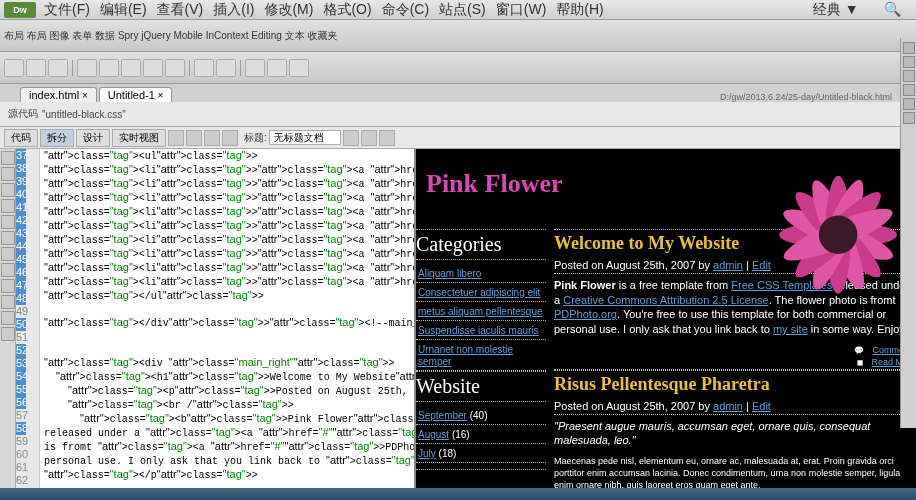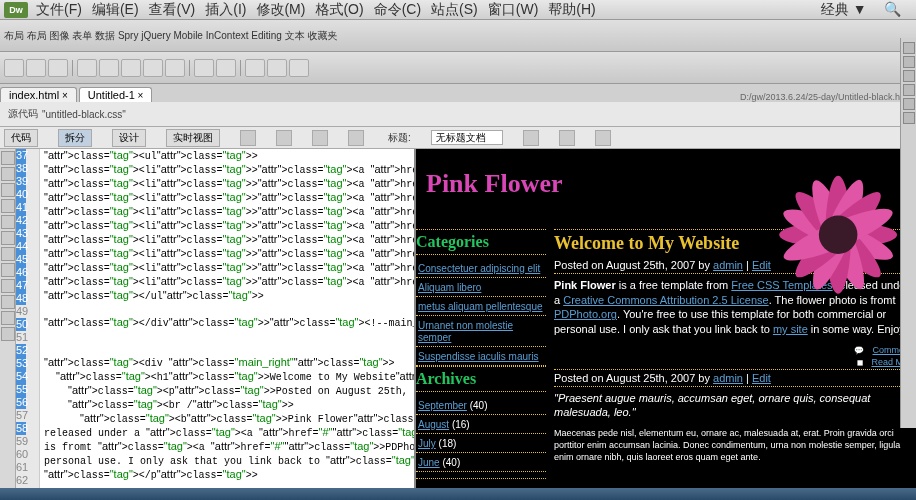--- a/index.html
+++ b/index.html
@@ -1,30 +1,30 @@
 <!DOCTYPE html>
 <html><head>
 <meta charset="utf-8">
 <style>
 *{margin:0;padding:0;box-sizing:border-box;font-family:Tahoma,Arial,sans-serif;font-size:11px}
 body{background:#d4d4d4;width:916px;height:500px;overflow:hidden}
 .menubar{background:linear-gradient(#e8e8e8,#d0d0d0);height:20px;display:flex;align-items:center;padding:0 4px;border-bottom:1px solid #999}
-.menubar .dw-icon{width:24px;height:16px;background:#5a8a3a;border-radius:2px;margin-right:8px;display:flex;align-items:center;justify-content:center;color:#fff;font-weight:bold;font-size:9px}
+.menubar .dw-icon{width:32px;height:16px;background:#5a8a3a;border-radius:2px;margin-right:8px;display:flex;align-items:center;justify-content:center;color:#fff;font-weight:bold;font-size:9px}
 .menubar span{margin-right:10px;font-size:14px;color:#333}
-.menubar .right{margin-left:auto;display:flex;gap:8px}
+.menubar .right{margin-left:auto;display:flex;gap:16px}
 .toolbar2{background:linear-gradient(#e0e0e0,#c8c8c8);height:32px;display:flex;align-items:center;padding:0 4px;border-bottom:1px solid #999;gap:2px}
 .toolbar2 .tbtn{width:20px;height:18px;background:#ddd;border:1px solid #aaa;border-radius:2px}
 .toolbar2 .sep{width:1px;height:16px;background:#999;margin:0 2px}
-.tabbar{background:#d0d0d0;height:18px;display:flex;align-items:flex-end;padding:0 0}
+.tabbar{background:#d0d0d0;height:18px;display:flex;align-items:flex-end;padding:0 20px}
 .tabbar .tab{background:#f0f0f0;border:1px solid #999;border-bottom:none;padding:1px 8px;font-size:10px;margin-right:2px;border-radius:3px 3px 0 0}
 .tabbar .tab.active{background:#fff}
 .tabbar .path{margin-left:auto;font-size:9px;color:#666;padding-right:4px}
 .subbar{background:#e8e8e8;height:16px;display:flex;align-items:center;padding:12px 8px;border-bottom:1px solid #aaa}
 .subbar span{font-size:10px;color:#444;margin-right:4px}
-.viewbar{background:#e8e8e8;height:22px;display:flex;align-items:center;padding:0 4px;border-bottom:1px solid #aaa;gap:20px}
+.viewbar{background:#e8e8e8;height:22px;display:flex;align-items:center;padding:0 4px;border-bottom:1px solid #aaa;gap:2px}
 .viewbar .vbtn{padding:1px 6px;background:#ddd;border:1px solid #aaa;font-size:10px}
 .viewbar .vbtn.active{background:#c0d0e0}
 .viewbar .ticon{width:16px;height:16px;background:#ccc;border:1px solid #aaa}
 .viewbar .lbl{font-size:10px;color:#333;margin-left:4px}
 .viewbar input{font-size:10px;padding:1px 4px;border:1px solid #aaa;width:72px}
 .main{display:flex;height:350px}
 .lefttools{width:16px;background:#d8d8d8;border-right:1px solid #aaa;display:flex;flex-direction:column;gap:2px;padding-top:2px}
 .lefttools .lt{width:14px;height:14px;background:#ccc;margin:0 auto;border:1px solid #999}
 .codepane{flex:0 0 400px;background:#fff;display:flex;border-right:2px solid #888;overflow:hidden}
 .gutter{width:24px;background:#e8e8e8;border-right:1px solid #ccc;color:#888;text-align:right;padding-right:13px;font-family:'Courier New',monospace;font-size:10px;line-height:13px}
@@ -32,21 +32,21 @@
 .gutter .hl{background:#4a90d9;color:#fff}
 .code{flex:1;font-family:'Courier New',monospace;font-size:10px;line-height:13px;white-space:pre;overflow:hidden;padding-left:4px;color:#000}
 .code .str{color:#080}
 .preview{flex:1;background:#000;overflow:hidden;position:relative}
 .pv-inner{}
 .pv-title{color:#d946b6;font-family:Georgia,serif;font-size:26px;font-weight:bold;margin:20px 0 10px 10px}
 .pv-flower{position:absolute;top:0;right:0;width:220px;height:150px}
 .pv-cols{display:flex;gap:8px;margin-top:30px}
 .pv-side{width:130px}
 .pv-main{flex:1}
-.pv-h2{color:#22c55e;font-family:Georgia,serif;font-size:16px;font-weight:bold;border-top:1px dotted #e8c030;border-bottom:1px dotted #e8c030;padding:3px 0;margin-bottom:4px}
+.pv-h2{color:#ffffff;font-family:Georgia,serif;font-size:20px;font-weight:normal;border-top:1px dotted #e8c030;border-bottom:1px dotted #e8c030;padding:3px 0;margin-bottom:4px}
 .pv-h1{color:#e8c030;font-family:Georgia,serif;font-size:18px;font-weight:bold;border-top:1px dotted #e8c030;padding:3px 0}
 .pv-ul{list-style:none}
 .pv-ul li{border-bottom:1px dotted #e8c030;padding:3px 2px}
 .pv-ul li a{color:#5a9fd4;text-decoration:underline;font-size:10px}
 .pv-ul li span{color:#fff;font-size:10px}
 .pv-meta{color:#fff;font-size:9px;padding:2px 0;border-bottom:1px dotted #e8c030}
 .pv-meta a{color:#5a9fd4;text-decoration:underline}
 .pv-p{color:#fff;font-size:9px;padding:4px 0;line-height:1.3}
 .pv-p a{color:#5a9fd4;text-decoration:underline}
 .pv-p em{font-style:italic}
@@ -230,40 +230,40 @@
           <ellipse class="petal2" rx="55" ry="12" transform="rotate(157)"></ellipse>
         <circle r="18" fill="#3a1a28"></circle>
       </g>
     </svg>
     <div class="pv-inner">
       <div class="pv-title">Pink Flower</div>
       <div class="pv-cols">
         <div class="pv-side">
           <div class="pv-h2">Categories</div>
           <ul class="pv-ul" id="cats">
+              <li><a>Aliquam libero</a></li>
               <li><a>Consectetuer adipiscing elit</a></li>
-              <li><a>Aliquam libero</a></li>
               <li><a>metus aliquam pellentesque</a></li>
+              <li><a>Suspendisse iaculis mauris</a></li>
               <li><a>Urnanet non molestie semper</a></li>
-              <li><a>Suspendisse iaculis mauris</a></li>
             </ul>
-          <div class="pv-h2">Archives</div>
+          <div class="pv-h2">Website</div>
           <ul class="pv-ul" id="arcs">
               <li><a>September</a><span>  (40)</span></li>
               <li><a>August</a><span>  (16)</span></li>
               <li><a>July</a><span>  (18)</span></li>
-              <li><a>June</a><span>  (40)</span></li>
               <li></li>
             </ul>
         </div>
         <div class="pv-main">
           <div class="pv-h1">Welcome to My Website</div>
           <div class="pv-meta"><span>Posted on August 25th, 2007 by </span><a>admin</a><span> | </span><a>Edit</a></div>
           <div class="pv-p"><b>Pink Flower</b><span> is a free template from </span><a>Free CSS Templates</a><span> released under a </span><a>Creative Commons Attribution 2.5 License</a><span>. The flower photo is fromt </span><a>PDPhoto.org</a><span>. You're free to use this template for both commercial or personal use. I only ask that you link back to </span><a>my site</a><span> in some way. Enjoy :)</span></div>
           <div class="pv-links"><span class="ic">💬</span><a>Comments</a><br><span class="ic">◼</span><a>Read More</a></div>
+          <div class="pv-h1">Risus Pellentesque Pharetra</div>
           <div class="pv-meta"><span>Posted on August 25th, 2007 by </span><a>admin</a><span> | </span><a>Edit</a></div>
           <div class="pv-p"><em>"Praesent augue mauris, accumsan eget, ornare quis, consequat malesuada, leo."</em></div>
           <div class="pv-p">Maecenas pede nisl, elementum eu, ornare ac, malesuada at, erat. Proin gravida orci porttitor enim accumsan lacinia. Donec condimentum, urna non molestie semper, ligula enim ornare nibh, quis laoreet eros quam eget ante.</div>
         </div>
       </div>
     </div>
   </div>
 </div>
 
 <div class="status">

